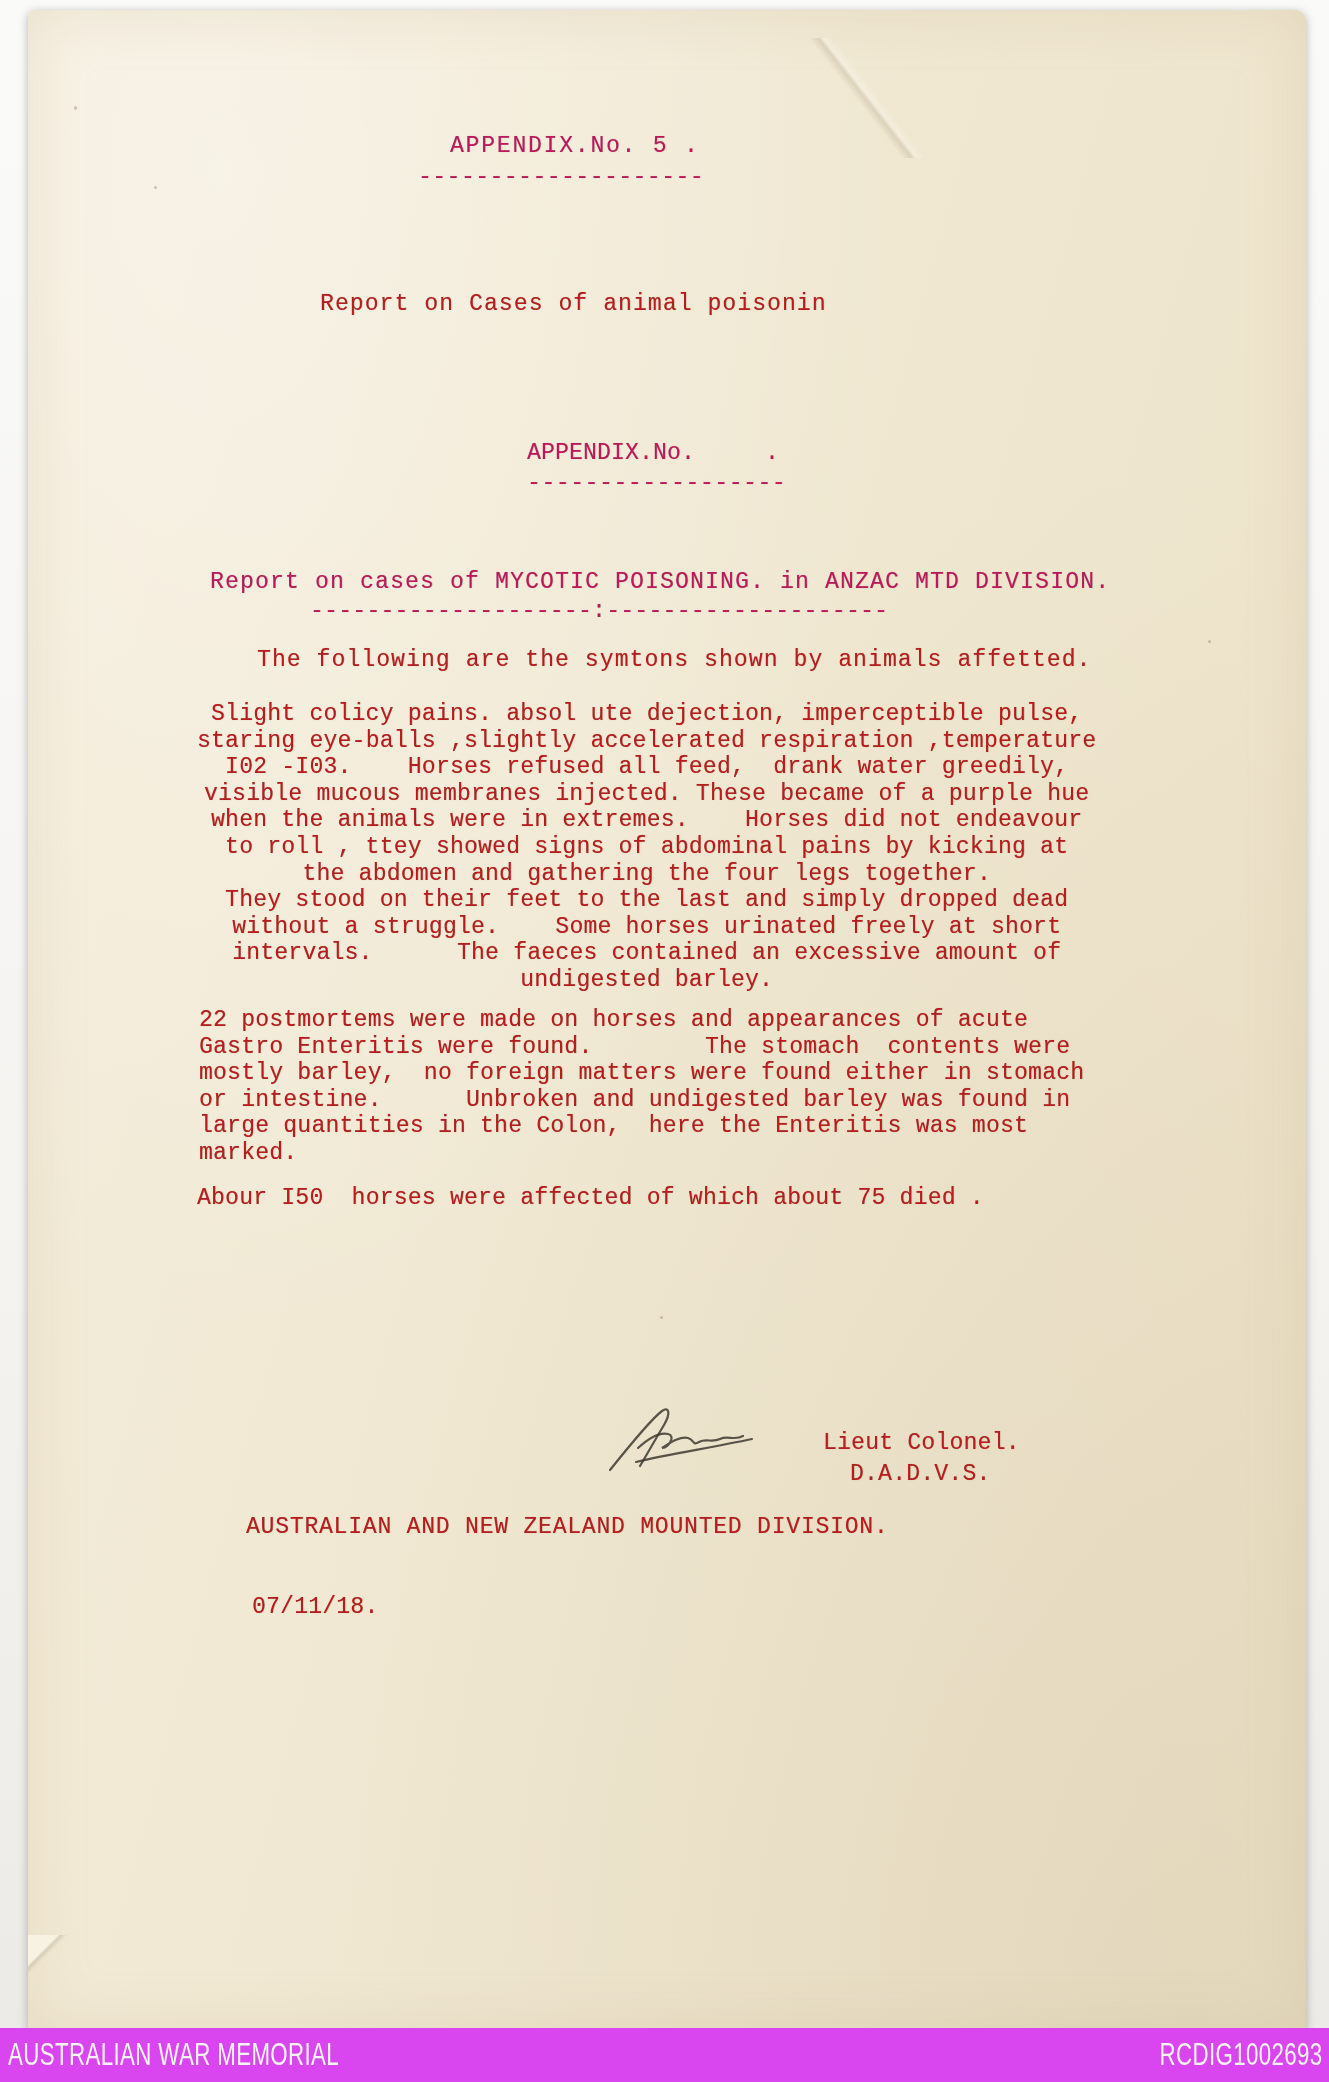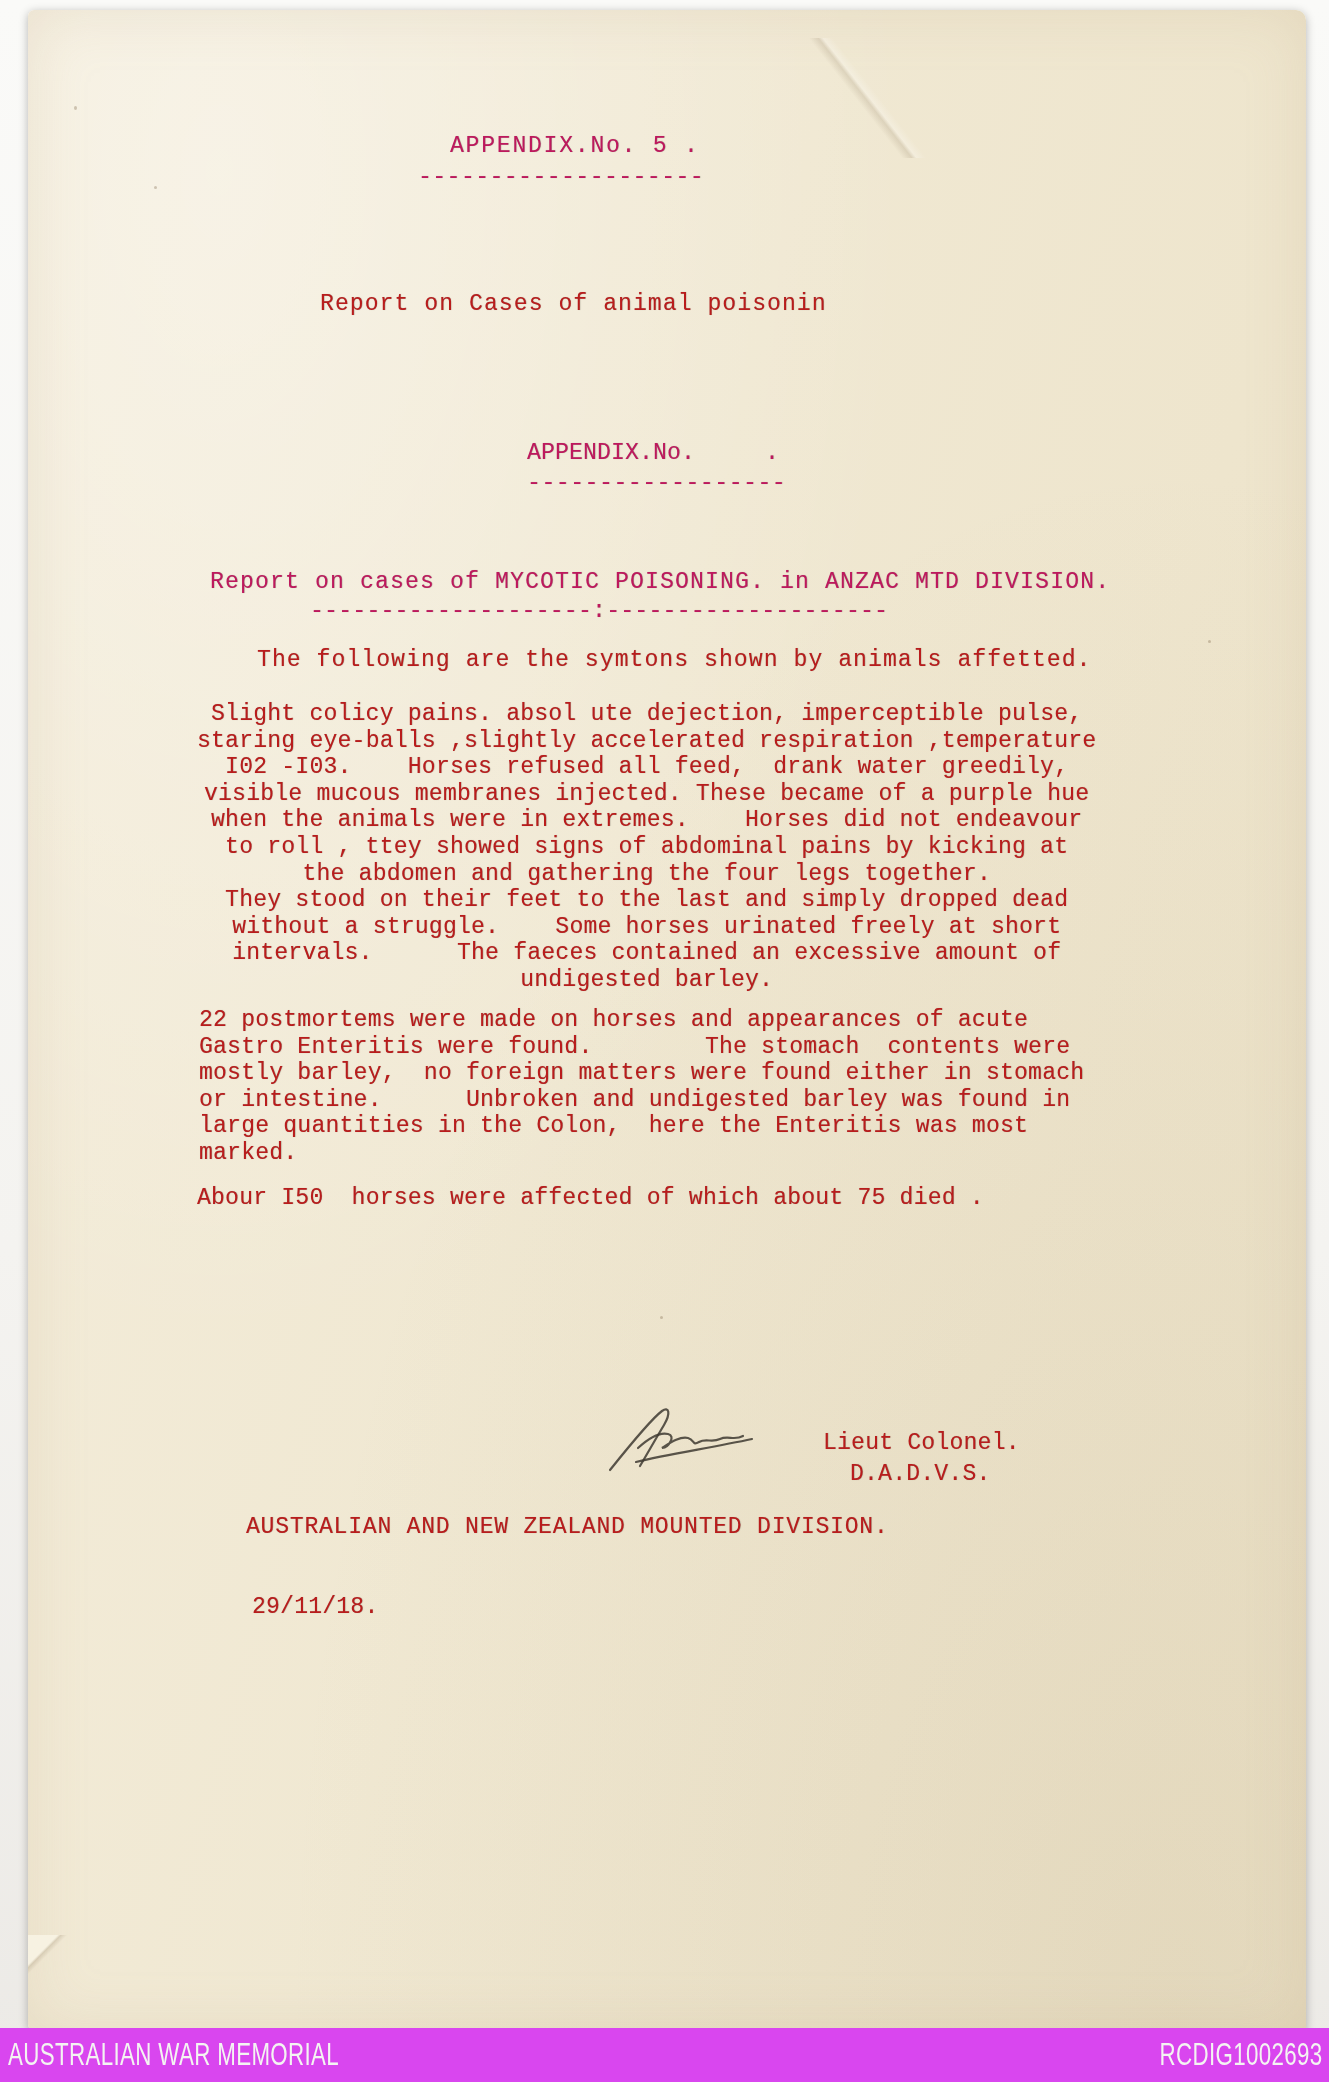--- a/index.html
+++ b/index.html
@@ -97,18 +97,18 @@
   <path d="M8,66 C24,46 48,16 60,7 C67,2 69,9 62,21 C53,36 44,52 38,62"></path>
   <path d="M36,44 C48,33 58,28 66,30 C74,32 67,43 60,44 C68,39 78,32 86,34 C93,36 90,42 97,38 C104,34 110,39 118,35 C126,31 132,37 141,32"></path>
   <path d="M34,58 C66,50 108,44 150,35"></path>
 </svg>
 
 <div class="tw" style="left:823px;top:1430px;">Lieut Colonel.</div>
 <div class="tw" style="left:850px;top:1461px;">D.A.D.V.S.</div>
 
 <div class="tw" style="left:230px;top:1514px;letter-spacing:0.8px;margin-left:16px;">AUSTRALIAN AND NEW ZEALAND MOUNTED DIVISION.</div>
 
-<div class="tw" style="left:252px;top:1594px;">29/11/18.</div>
+<div class="tw" style="left:252px;top:1594px;">07/11/18.</div>
 
 <div class="footer-bar">
   <span class="footer-left">AUSTRALIAN WAR MEMORIAL</span>
   <span class="footer-right">RCDIG1002693</span>
 </div>
 
 </body></html>

